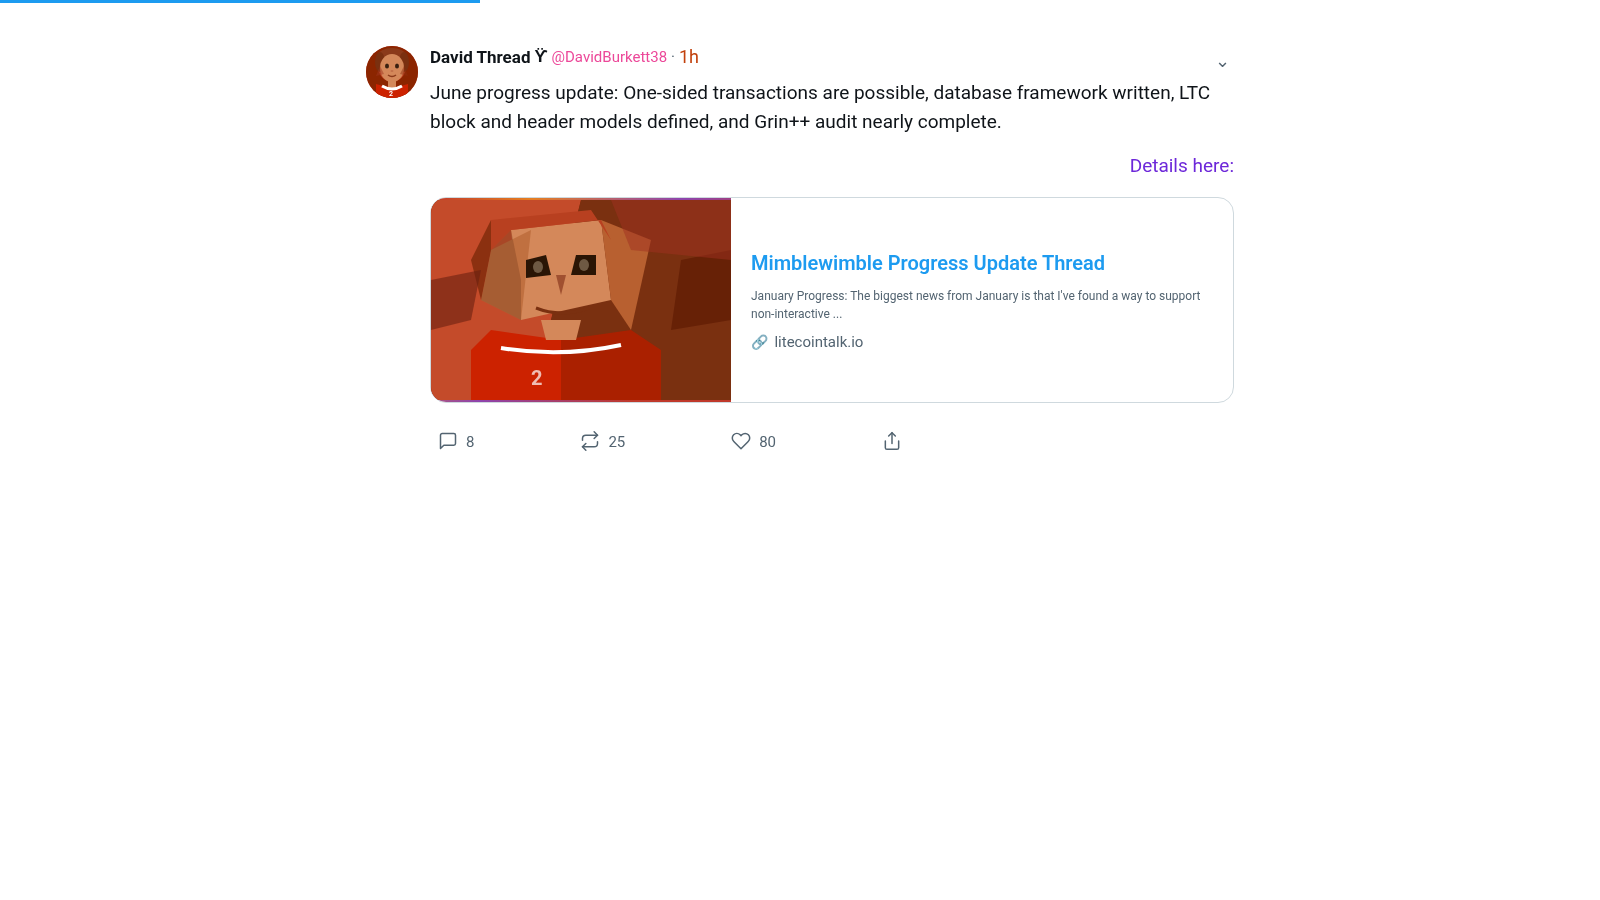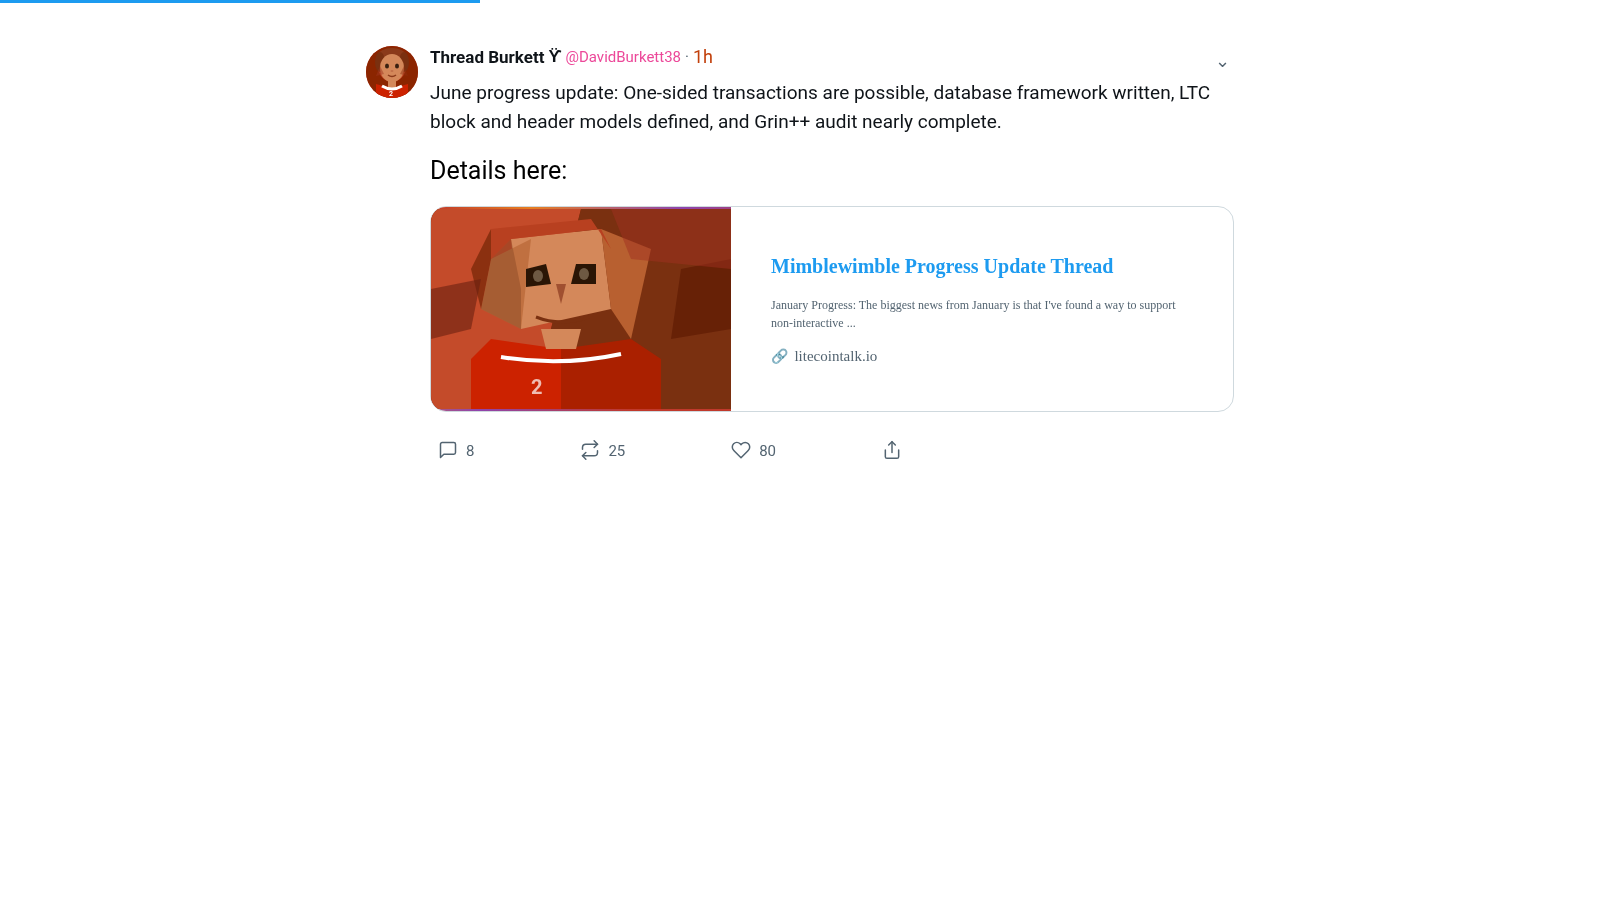--- a/index.html
+++ b/index.html
@@ -117,24 +117,25 @@
     }
 
     .tweet-text {
       font-size: 19px;
       line-height: 1.5;
       color: #0f1419;
       margin-bottom: 16px;
     }
 
     .details-text {
-      font-size: 25px;
+      font-size: 19px;
       line-height: 1.5;
-      color: #000000;
+      color: #6d28d9;
       margin-bottom: 16px;
+      text-align: right;
     }
 
     
     .link-card {
       border: 1px solid #cfd9de;
       border-radius: 16px;
       overflow: hidden;
       display: flex;
       cursor: pointer;
       margin-bottom: 16px;
@@ -150,26 +151,25 @@
       position: relative;
     }
 
     .link-card-image svg {
       width: 100%;
       height: 100%;
     }
 
     .link-card-content {
       flex: 1;
-      padding: 20px 40px;
+      padding: 20px 20px;
       display: flex;
       flex-direction: column;
       justify-content: center;
-      gap: 16px;
-      font-family: Liberation Serif, serif;
+      gap: 10px;
     }
 
     .link-card-title {
       font-size: 20px;
       font-weight: 600;
       color: #1d9bf0;
       line-height: 1.4;
     }
 
     .link-card-description {
@@ -271,21 +271,21 @@
 
         <polygon points="14,20 10,30 18,28" fill="#A03520" opacity="0.5"></polygon>
         <polygon points="38,20 42,30 34,28" fill="#903010" opacity="0.5"></polygon>
       </svg>
     </div>
 
     <div class="tweet-content">
 
       <div class="tweet-header-row">
         <div class="tweet-author-info">
-          <span class="author-name">Thread Burkett</span>
+          <span class="author-name">David Thread</span>
           <span class="grin-symbol">ϔ</span>
           <span class="author-handle">@DavidBurkett38</span>
           <span class="tweet-dot">·</span>
           <span class="tweet-time">1h</span>
         </div>
         <span class="chevron-down">⌄</span>
       </div>
 
       <p class="tweet-text">June progress update: One-sided transactions are possible, database framework written, LTC block and header models defined, and Grin++ audit nearly complete.</p>
 

